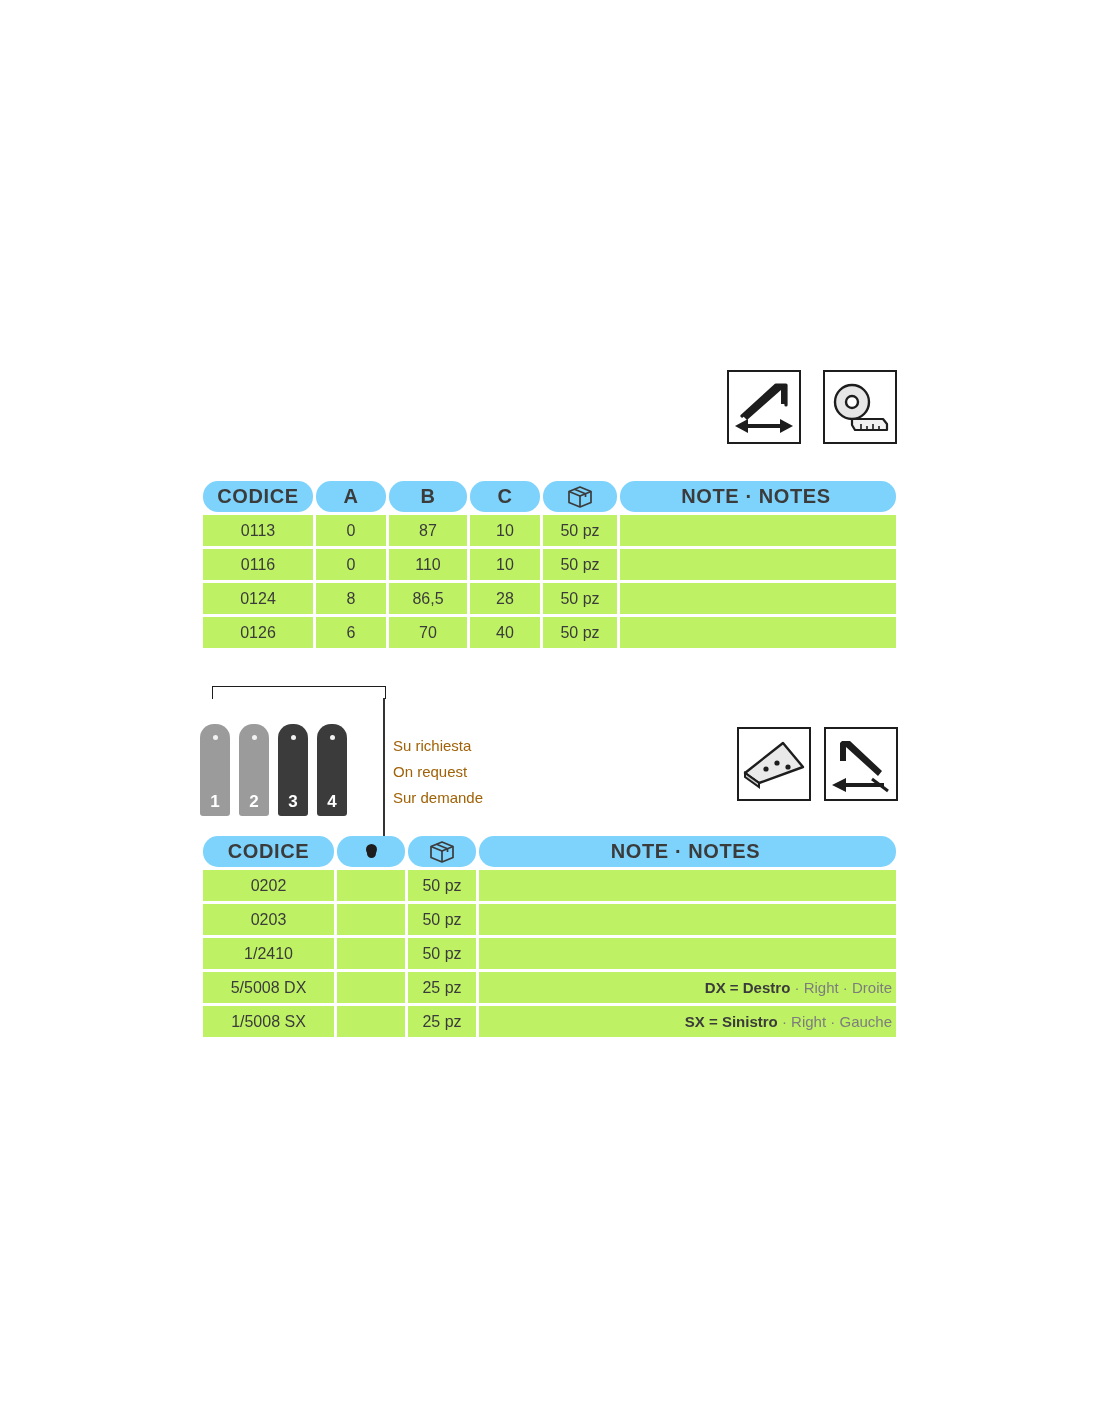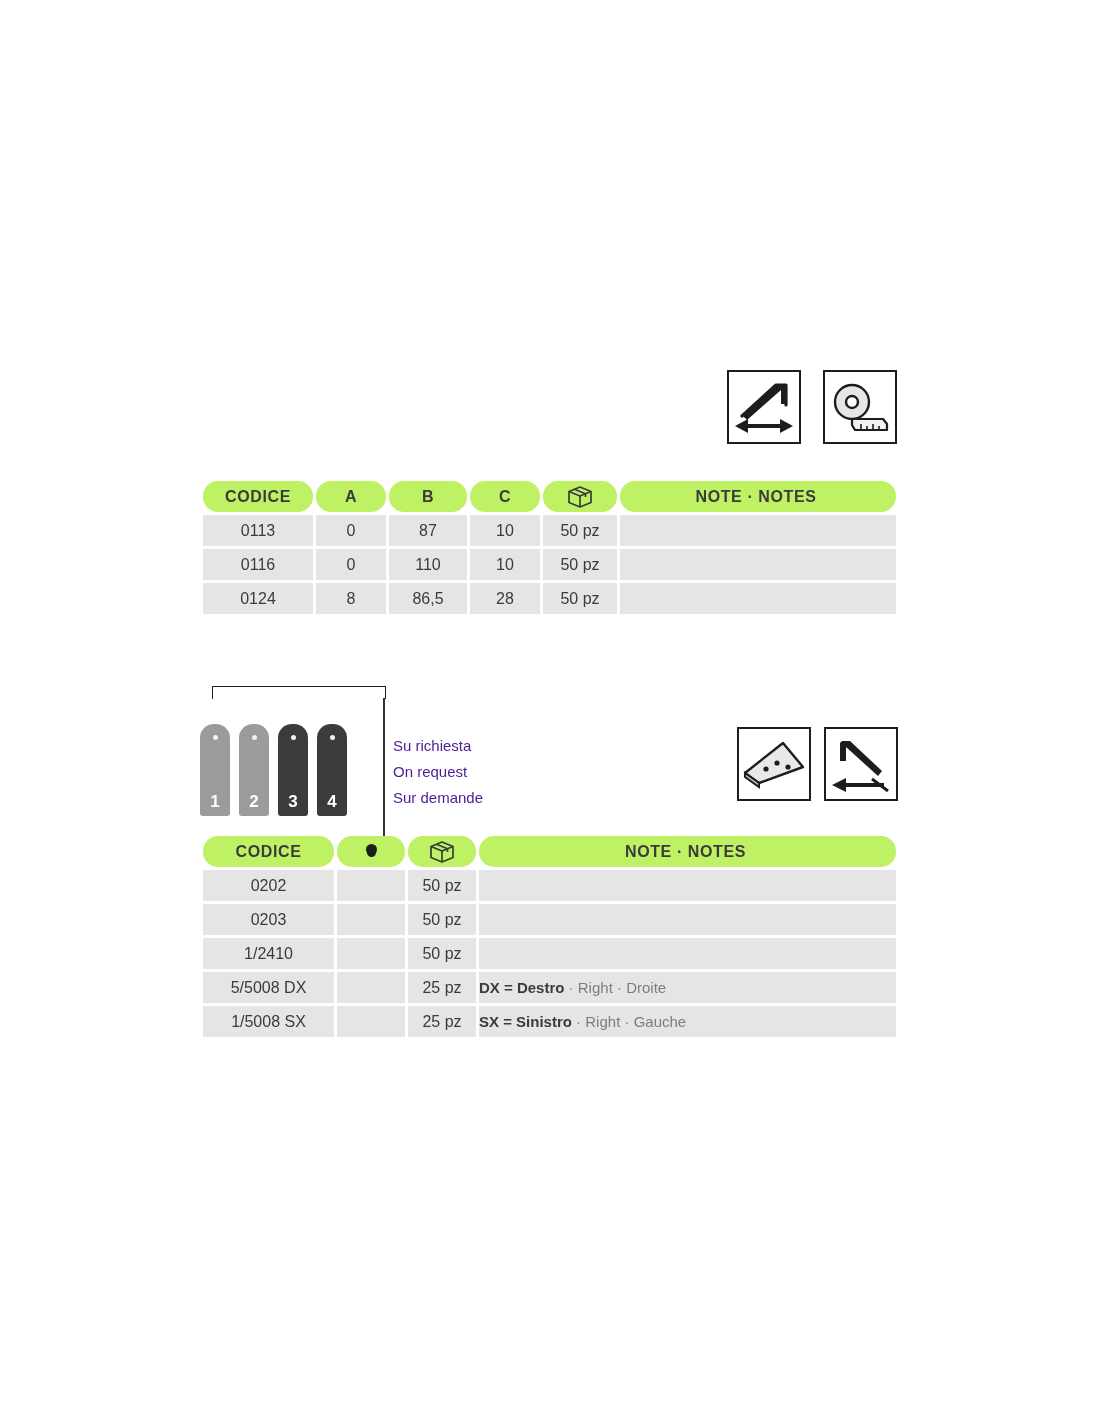--- a/index.html
+++ b/index.html
@@ -28,44 +28,44 @@
   .icon-box svg { display: block; }
 
   
   .tbl {
     position: absolute;
     border-collapse: separate;
     border-spacing: 3px 3px;
     font-size: 16px;
   }
   .tbl th, .tbl td {
-    background: #e5e5e5;
+    background: #bef264;
     color: #3b3b3b;
     font-weight: normal;
     text-align: center;
     vertical-align: middle;
     height: 31px;
     padding: 0 4px;
     box-sizing: border-box;
     white-space: nowrap;
   }
   .tbl thead th {
-    background: #bef264;
+    background: #7dd3fc;
     font-weight: bold;
     letter-spacing: 0.6px;
-    font-size: 16px;
+    font-size: 20px;
     color: #3b3b3b;
     border-radius: 15px;
   }
   .tbl td.note, .tbl th.note {
     text-align: left;
     padding-left: 0;
   }
   .tbl th.note { text-align: center; margin-top: 14px; }
-  .tbl td.note-center { text-align: left; }
+  .tbl td.note-center { text-align: right; }
   .note-txt { font-size: 15px; }
   .note-txt .bold { font-weight: bold; color: #3b3b3b; }
   .note-txt .light { color: #7d7d7d; }
 
   .box-icon-cell svg { display: inline-block; vertical-align: middle; }
 
   
   #onreq {
     position: absolute;
     left: 200px;
@@ -103,21 +103,21 @@
   .tag.light .hole { background: #f2f2f2; }
   .tag.dark { background: #3b3b3b; }
   .tag.dark .hole { background: #f2f2f2; }
 
   .req-text {
     position: absolute;
     left: 393px;
     top: 733px;
     font-size: 15px;
     line-height: 26px;
-    color: #4c1d95;
+    color: #a16207;
   }
   .bracket {
     position: absolute;
     border: 1.6px solid #1d1d1d;
   }
 </style>
 </head>
 <body>
 
 <div class="icon-box" style="left:727px; top:370px;">
@@ -188,20 +188,28 @@
       <td>110</td>
       <td>10</td>
       <td>50 pz</td>
       <td class="note"></td>
     </tr>
     <tr>
       <td>0124</td>
       <td>8</td>
       <td>86,5</td>
       <td>28</td>
+      <td>50 pz</td>
+      <td class="note"></td>
+    </tr>
+    <tr>
+      <td>0126</td>
+      <td>6</td>
+      <td>70</td>
+      <td>40</td>
       <td>50 pz</td>
       <td class="note"></td>
     </tr>
   </tbody>
 </table>
 
 <div id="onreq">
 
   <div class="bracket" style="left:12px; top:0; width:172px; height:12px; border-bottom:none;"></div>
   <div class="bracket" style="left:184px; top:11px; width:0; height:0; border:none; border-top:1.6px solid #1d1d1d;"></div>

